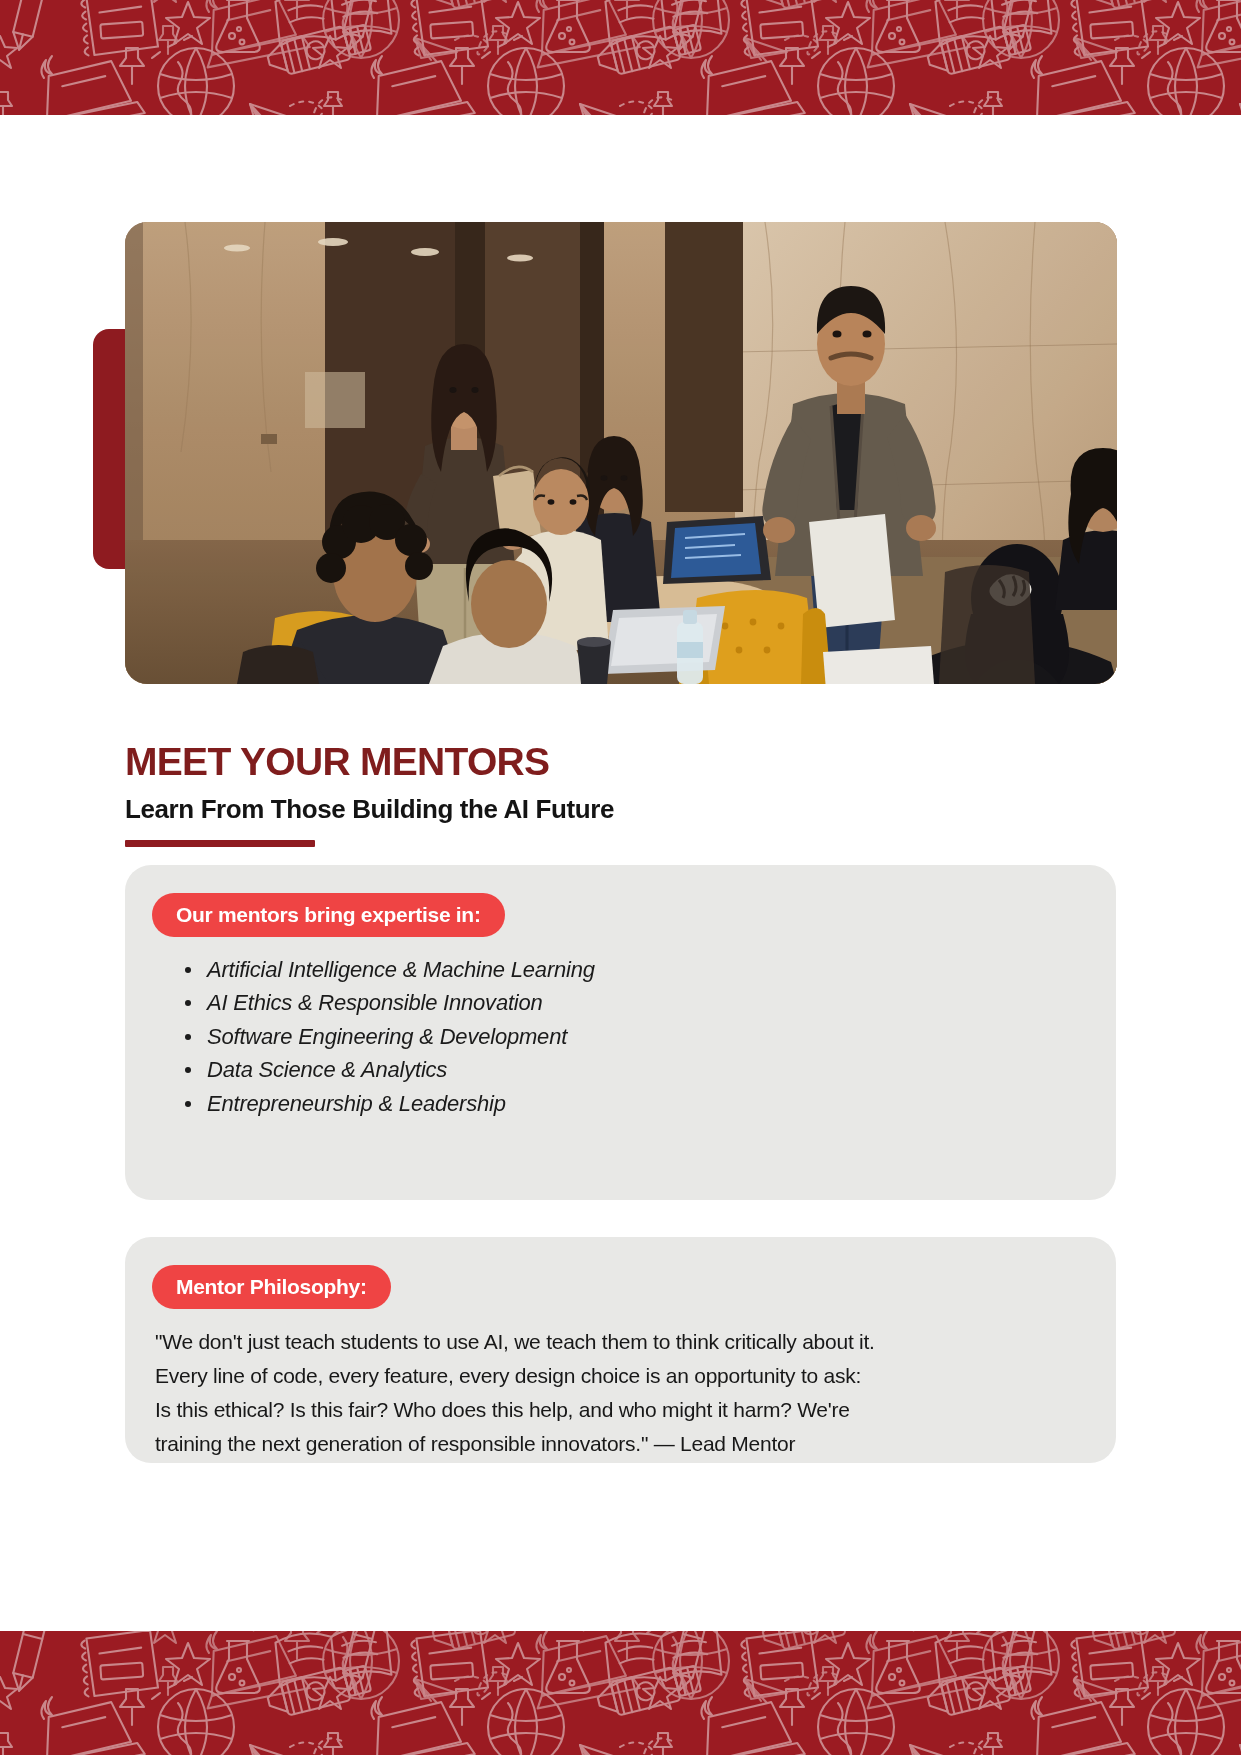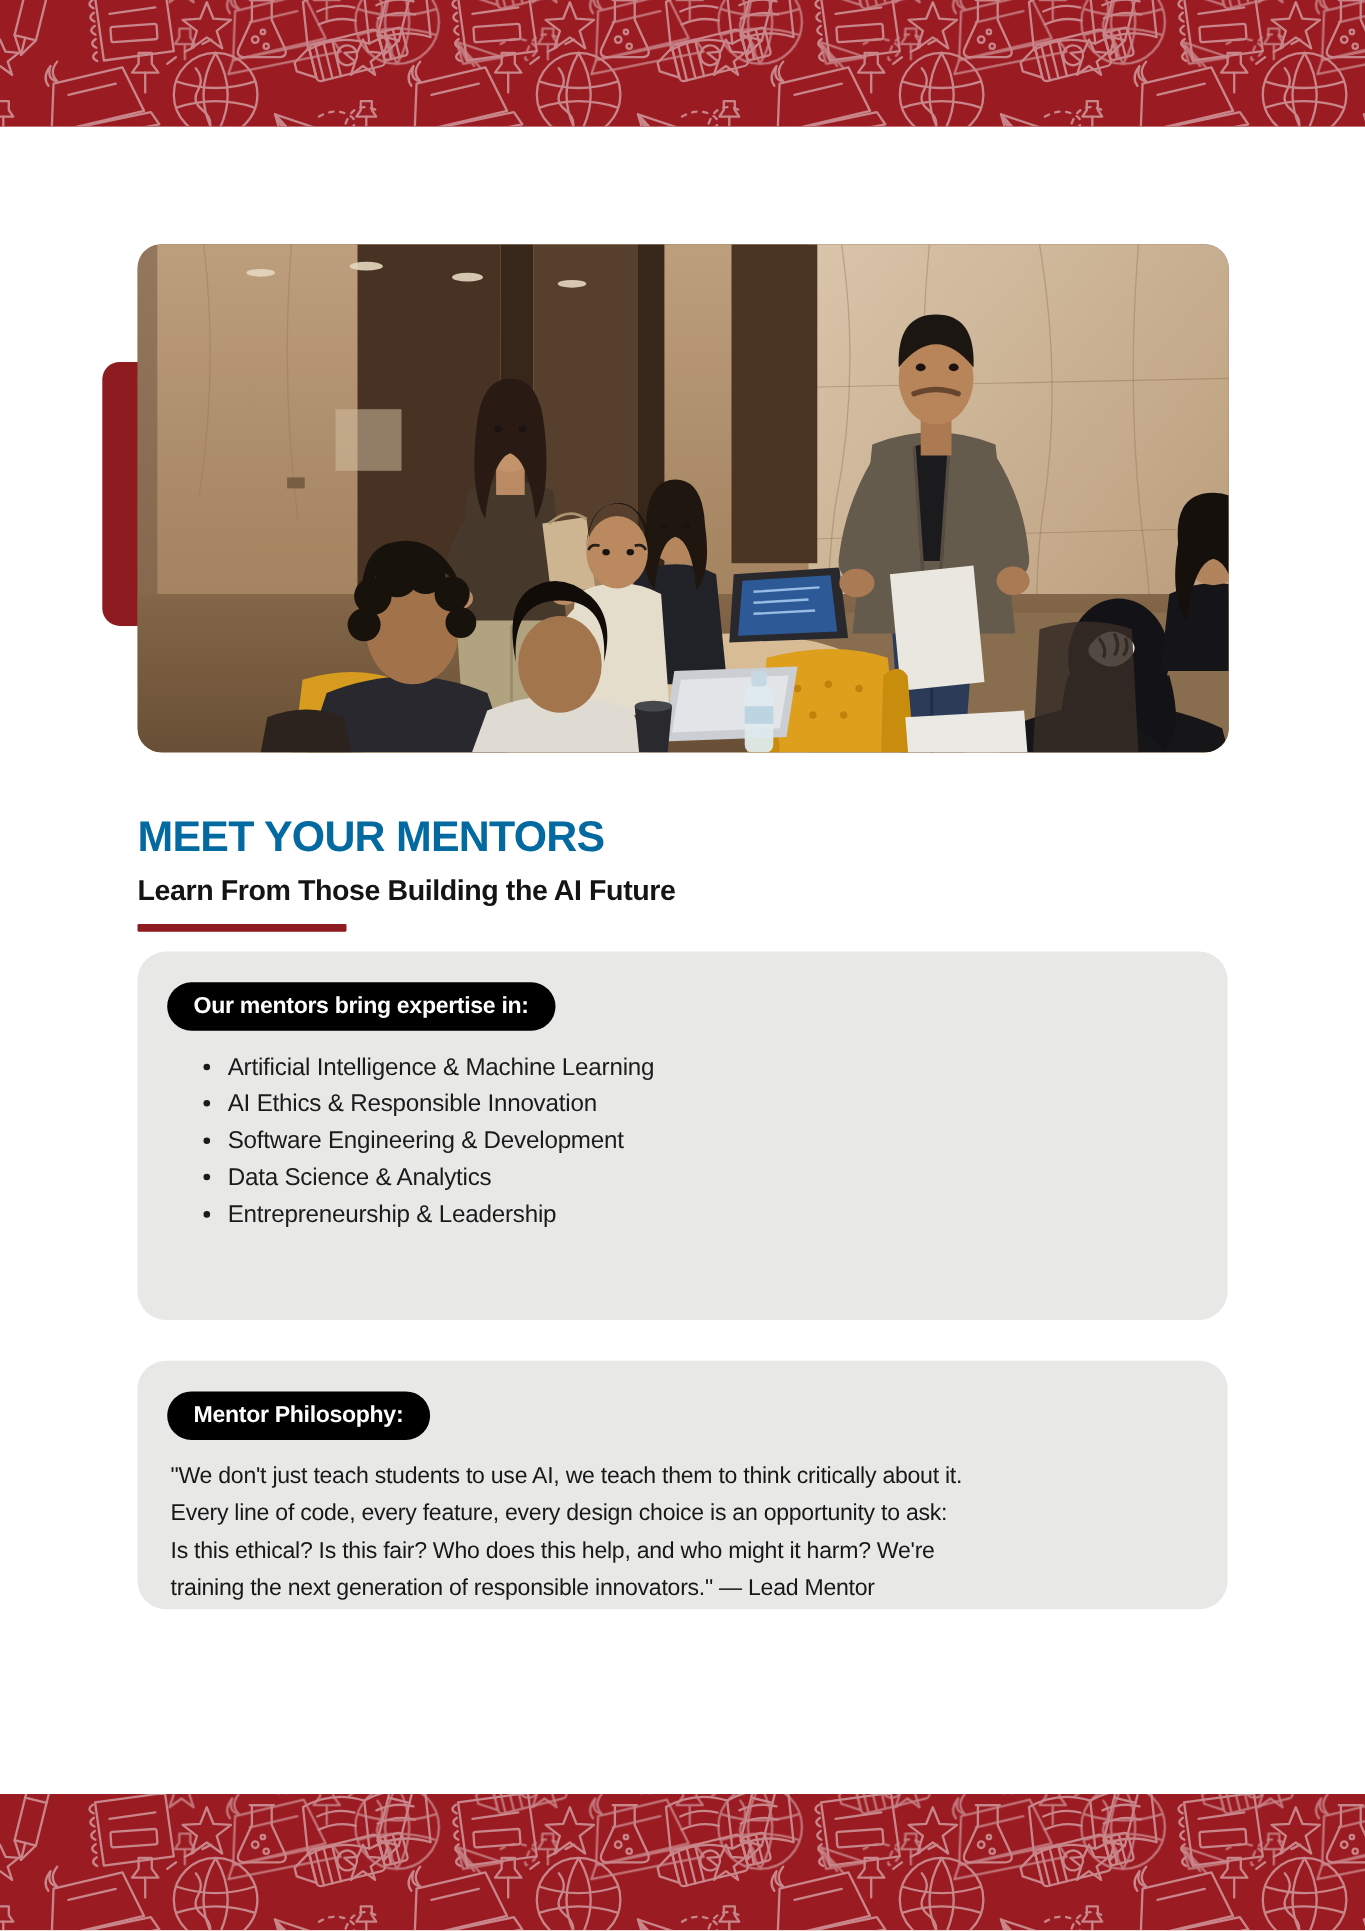--- a/index.html
+++ b/index.html
@@ -68,21 +68,21 @@
   .title-block {
     position: absolute;
     left: 125px;
     top: 742px;
     width: 900px;
   }
   .page-title {
     font-size: 39px;
     font-weight: 700;
     letter-spacing: -0.7px;
-    color: #0369a1;
+    color: #7f1d1d;
     line-height: 1.0;
   }
   .page-subtitle {
     margin-top: 14px;
     font-size: 26px;
     font-weight: 700;
     letter-spacing: -0.4px;
     color: #141414;
     line-height: 1.1;
   }
@@ -100,21 +100,21 @@
     left: 125px;
     width: 991px;
     background: #E8E8E6;
     border-radius: 26px;
   }
   .card-expertise  { top: 865px;  height: 335px; }
   .card-philosophy { top: 1237px; height: 226px; }
 
   .pill {
     display: inline-block;
-    background: #000000;
+    background: #ef4444;
     color: #ffffff;
     font-size: 21px;
     font-weight: 700;
     letter-spacing: -0.3px;
     padding: 11px 24px 12px 24px;
     border-radius: 30px;
     line-height: 1.0;
   }
   .pill-row { padding: 28px 0 0 27px; }
 
@@ -123,20 +123,21 @@
     margin: 16px 0 0 0;
     padding: 0 0 0 54px;
   }
   .bullets li {
     position: relative;
     font-size: 22px;
     color: #1b1b1b;
     line-height: 1.52;
     letter-spacing: -0.2px;
     padding-left: 28px;
+    font-style: italic;
   }
   .bullets li::before {
     content: "";
     position: absolute;
     left: 6px;
     top: 14px;
     width: 6px;
     height: 6px;
     border-radius: 50%;
     background: #1b1b1b;

